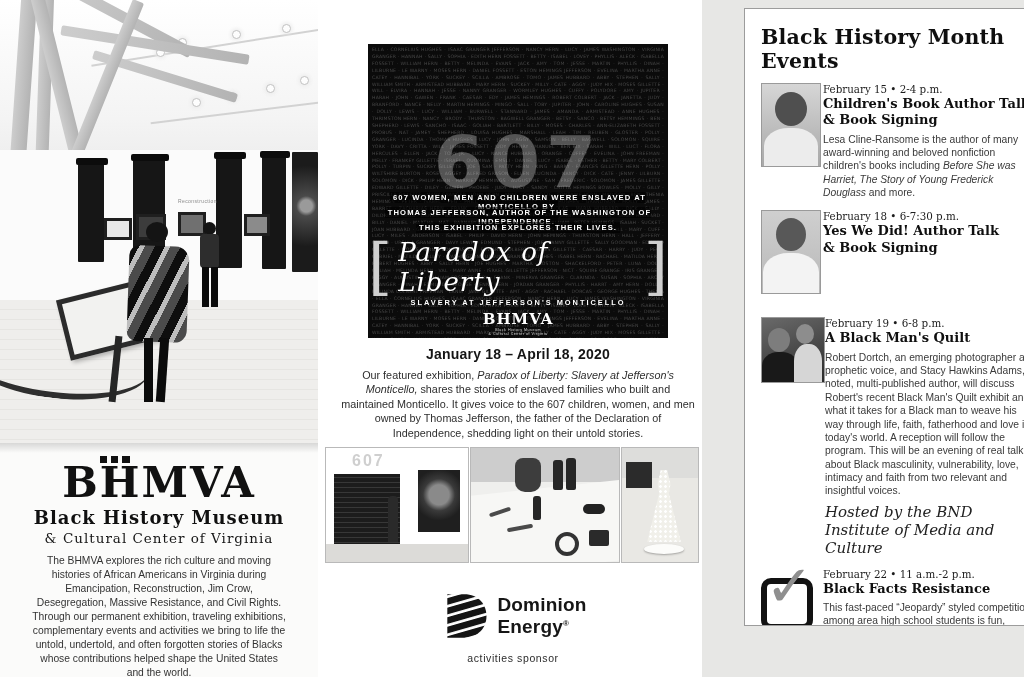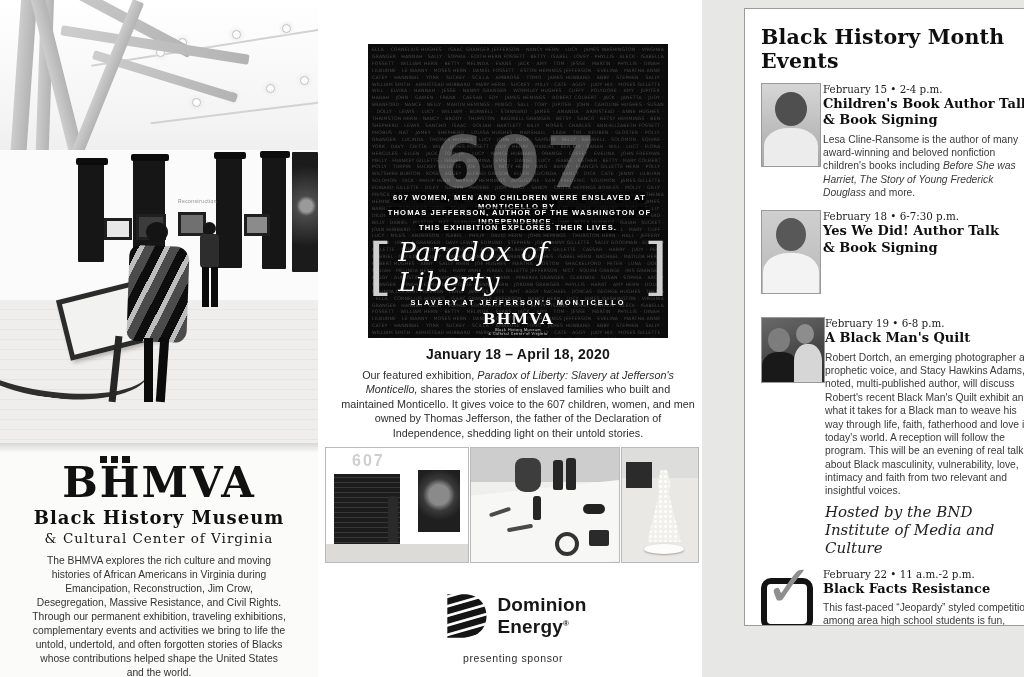--- a/index.html
+++ b/index.html
@@ -256,21 +256,21 @@
             <rect y="8" width="60" height="3" fill="#ffffff"></rect>
           </pattern>
         </defs>
         <path d="M10 4 L30 4 C48 4 57 17 57 30 C57 44 47 56 30 56 L10 56 Z" fill="url(#dstripes)"></path>
       </svg>
       <div class="sponsor-name">
         <div>Dominion</div>
         <div><span>Energy</span><sup style="font-size:8px;">®</sup></div>
       </div>
     </div>
-    <div class="presenting">presenting sponsor</div>
+    <div class="presenting">activities sponsor</div>
   </div>
 
   <div class="sidebar-bg"></div>
   <div class="sidebar-card">
     <div class="sb-title">Black History Month Events</div>
 
     <div class="event" style="min-height:95px;">
       <div class="ev-media">
         <div class="ev-photo" style="height:82px;background:linear-gradient(180deg,#d6d6d6,#a8a8a8);">
           <div class="head" style="left:13px;top:8px;width:32px;height:34px;background:#4f4f4f;"></div>

